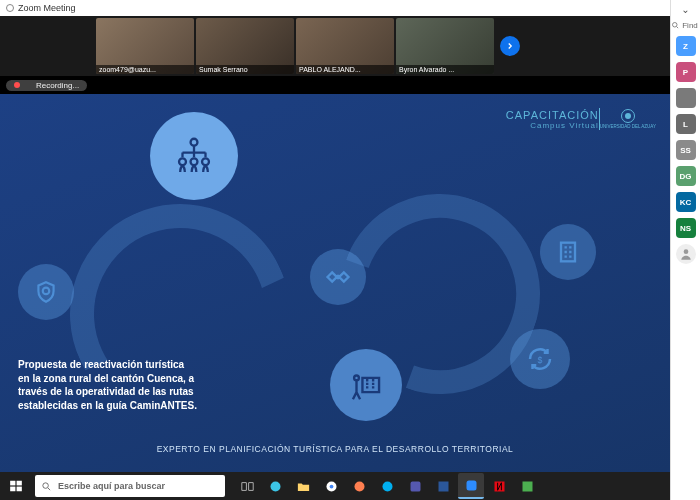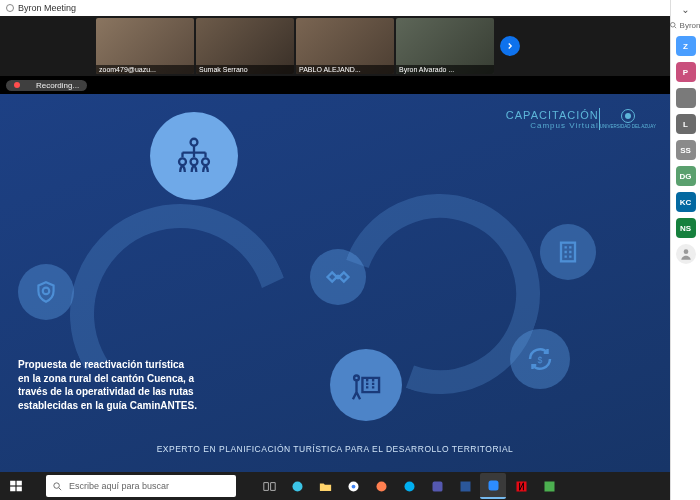--- a/index.html
+++ b/index.html
@@ -38,21 +38,21 @@
   .bubble.outline svg{stroke:#4d8fd6;}
   .b-org { width:88px;height:88px; top:18px; left:150px; background:#7db3ec;}
   .b-shield { width:56px;height:56px; top:170px; left:18px; }
   .b-hand { width:56px;height:56px; top:155px; left:310px; }
   .b-build { width:56px;height:56px; top:130px; left:540px; }
   .b-pres { width:72px;height:72px; top:255px; left:330px; background:#4d84c8;}
   .b-cycle { width:60px;height:60px; top:235px; left:510px; }
   .caption { position:absolute; left:18px; bottom:60px; width:180px; color:#fff; font-size:10px; font-weight:700; line-height:1.35; }
   .footer-line { position:absolute; bottom:18px; left:0; right:0; text-align:center; color:#cfe3f7; font-size:8.5px; letter-spacing:.5px; }
   
-  .taskbar { height:28px; background:#1f1f1f; display:flex; align-items:center; padding:0 2px; gap:16px; }
+  .taskbar { height:28px; background:#1f1f1f; display:flex; align-items:center; padding:0 2px; gap:5px;font-weight:bold; }
   .tb-start { width:28px;height:28px;display:flex;align-items:center;justify-content:center; }
   .tb-start svg{width:14px;height:14px;}
   .tb-search { flex:0 0 190px; height:22px; background:#fff; border-radius:2px; display:flex; align-items:center; padding:0 6px; gap:6px; font-size:9px; color:#666; }
   .tb-search svg{width:11px;height:11px;stroke:#666;fill:none;stroke-width:2;}
   .tb-icons { display:flex; align-items:center; gap:2px; margin-left:4px; }
   .tb-ico { width:26px;height:26px;display:flex;align-items:center;justify-content:center;border-radius:2px;}
   .tb-ico.active{background:#3a3a3a;border-bottom:2px solid #76b9ed;}
   .tb-ico svg{width:15px;height:15px;}
   
   .side { width:30px; background:#fff; border-left:1px solid #ddd; display:flex; flex-direction:column; align-items:center; padding-top:4px; gap:6px; }
@@ -64,21 +64,21 @@
   .avatar.person svg{width:14px;height:14px;fill:#999;}
 </style>
 </head>
 <body>
 
 <div class="app">
   <div class="main-col">
 
     <div class="titlebar">
       <span class="dot"></span>
-      <span>Byron Meeting</span>
+      <span>Zoom Meeting</span>
     </div>
 
     <div class="gallery">
       <div class="spacer"></div>
       <div class="tile">
         <div class="face"></div>
         <div class="lbl">zoom479@uazu...</div>
       </div>
       <div class="tile t2">
         <div class="face"></div>
@@ -247,21 +247,21 @@
     </div>
   </div>
 
   <div class="side">
     <div class="caret">⌄</div>
     <div class="find">
       <svg viewBox="0 0 24 24">
           <circle cx="10" cy="10" r="6"></circle>
           <path d="M15 15l4 4"></path>
         </svg>
-      <span>Byron</span>
+      <span>Find</span>
     </div>
     <div class="avatar" style="background:#4a9eff">Z</div>
     <div class="avatar" style="background:#c94f7c">P</div>
     <div class="avatar" style="background:#7a7a7a"></div>
     <div class="avatar" style="background:#6b6b6b">L</div>
     <div class="avatar" style="background:#8a8a8a">SS</div>
     <div class="avatar" style="background:#5aa06e">DG</div>
     <div class="avatar" style="background:#0369a1">KC</div>
     <div class="avatar" style="background:#15803d">NS</div>
     <div class="avatar person">

